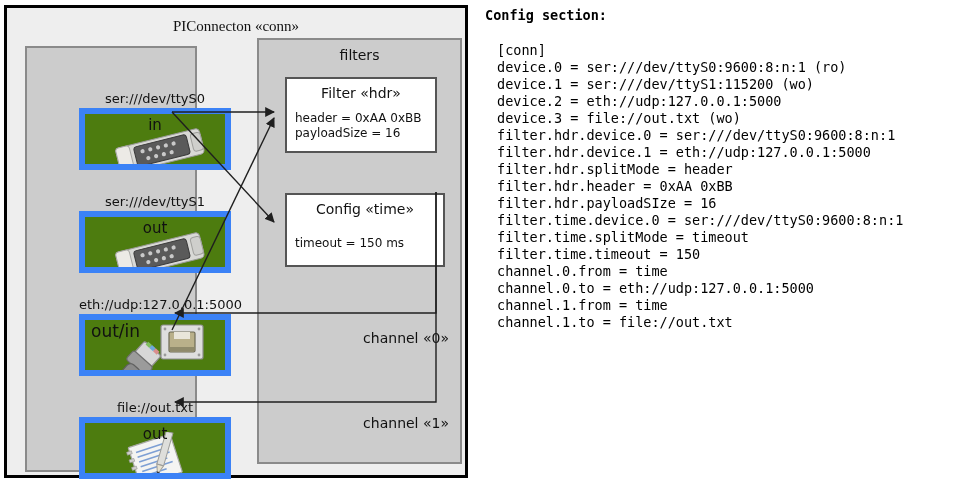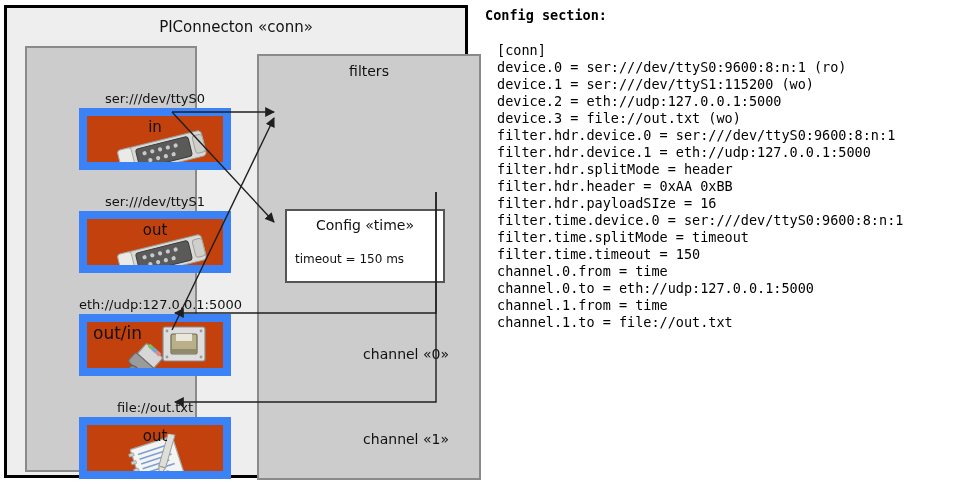--- a/index.html
+++ b/index.html
@@ -13,43 +13,43 @@
 
   
   #diagram{position:absolute;left:0;top:0;width:478px;height:484px;}
 
   .outer-box{
     position:absolute;left:4px;top:5px;width:464px;height:473px;
     background:#eeeeee;border:3px solid #000000;box-sizing:border-box;
   }
   .outer-title{
     position:absolute;left:0;top:10px;width:100%;text-align:center;
-    font-size:15px;color:#111;white-space:nowrap;
+    font-size:15px;color:#111;white-space:nowrap;font-family:Liberation Serif, serif;
   }
 
   .group-box{
     position:absolute;background:#cccccc;
     border:2px solid #8a8a8a;box-sizing:border-box;
   }
   #devices-group{left:18px;top:38px;width:172px;height:426px;}
-  #filters-group{left:250px;top:46px;width:224px;height:426px;}
+  #filters-group{left:250px;top:30px;width:205px;height:426px;}
   .group-title{
     position:absolute;left:0;top:7px;width:100%;text-align:center;
     font-size:14px;color:#111;white-space:nowrap;
   }
 
   
   .device{position:absolute;left:10px;width:152px;padding-left:42px;}
   .device-label{
     text-align:center;font-size:13px;color:#111;
     height:18px;line-height:18px;white-space:nowrap;
   }
   .device-card{
-    position:relative;height:62px;background:#c2410c;
-    border:8px solid #3b82f6;box-sizing:border-box;overflow:hidden;
+    position:relative;height:62px;background:#4d7c0f;
+    border:6px solid #3b82f6;box-sizing:border-box;overflow:hidden;
   }
   .device-card .dir{
     position:absolute;top:2px;left:0;width:100%;text-align:center;
     font-size:15px;color:#111;z-index:3;pointer-events:none;
   }
   .device-card.eth .dir{left:6px;width:auto;text-align:right;top:1px;font-size:17px;}
   .pic{position:absolute;}
 
   #dev-ttyS0{top:42px;}
   #dev-ttyS1{top:145px;}
@@ -207,20 +207,27 @@
                 </g>
               </g>
             </svg>
           </div>
         </div>
       </div>
 
       <div class="group-box" id="filters-group">
         <div class="group-title">filters</div>
 
+        <div class="filter-box" id="filter-hdr">
+          <div class="filter-title">Filter «hdr»</div>
+          <div class="filter-props">
+            <div>header = 0xAA 0xBB</div>
+            <div>payloadSize = 16</div>
+          </div>
+        </div>
 
         <div class="filter-box" id="filter-time">
           <div class="filter-title">Config «time»</div>
           <div class="filter-props">
             <div>timeout = 150 ms</div>
           </div>
         </div>
 
         <div class="channel-label" id="ch0-label">channel «0»</div>
         <div class="channel-label" id="ch1-label">channel «1»</div>

